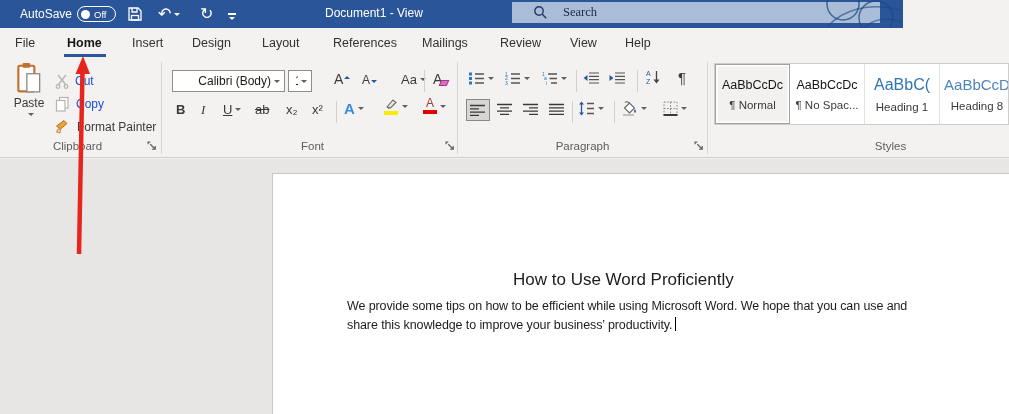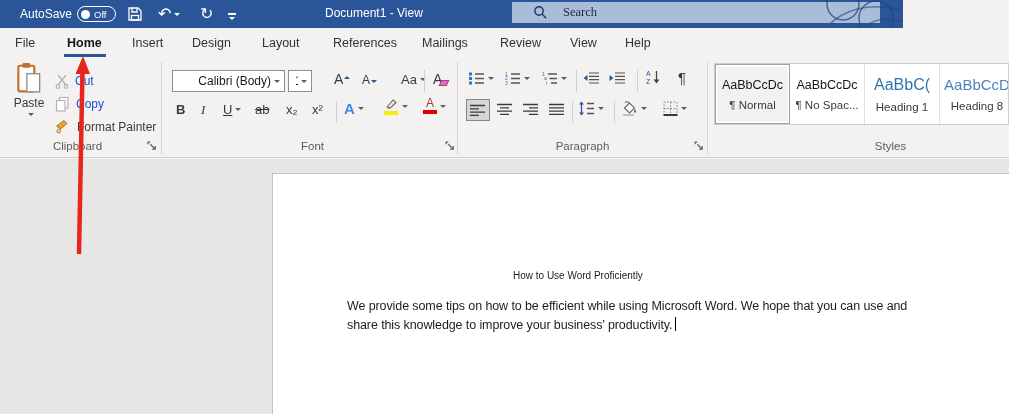--- a/index.html
+++ b/index.html
@@ -70,21 +70,21 @@
   .style-card { width:75px; height:100%; border-right:1px solid #e3e1df; display:flex; flex-direction:column; align-items:center; justify-content:center; cursor:default; flex:0 0 auto; overflow:hidden; }
   .style-card.selected { border:1px solid #a3a19f; box-shadow:inset 0 0 0 1.5px #fff; background:#f2f1f0; }
   .style-sample { white-space:nowrap; font-size:12.5px; color:#161514; }
   .style-name { white-space:nowrap; font-size:11.5px; color:#3b3a39; margin-top:7px; }
   .style-card.h1 .style-sample { font-size:16px; color:#2e74b5; }
   .style-card.h2 .style-sample { font-size:15px; color:#4d84bc; }
 
   
   .docarea { position:absolute; left:0; top:159px; width:1009px; height:255px; background:#e7e6e5; }
   .page { position:absolute; left:272px; top:14px; right:0; bottom:0; background:#fff; border-left:1px solid #c8c6c4; border-top:1px solid #c8c6c4; }
-  .doc-heading { position:absolute; left:513px; top:270px; font-size:10px; color:#1c1c1c; white-space:nowrap; }
+  .doc-heading { position:absolute; left:513px; top:270px; font-size:17px; color:#1c1c1c; white-space:nowrap; }
   .doc-line { position:absolute; font-size:12.5px; color:#1c1c1c; white-space:nowrap; letter-spacing:-0.1px; }
   .cursor-bar { display:inline-block; width:1px; height:14px; background:#000; vertical-align:-2px; margin-left:3px; }
 
   
   .anno { position:absolute; left:0; top:0; pointer-events:none; z-index:50; }
 </style>
 </head>
 <body>
 
 <div class="app">

